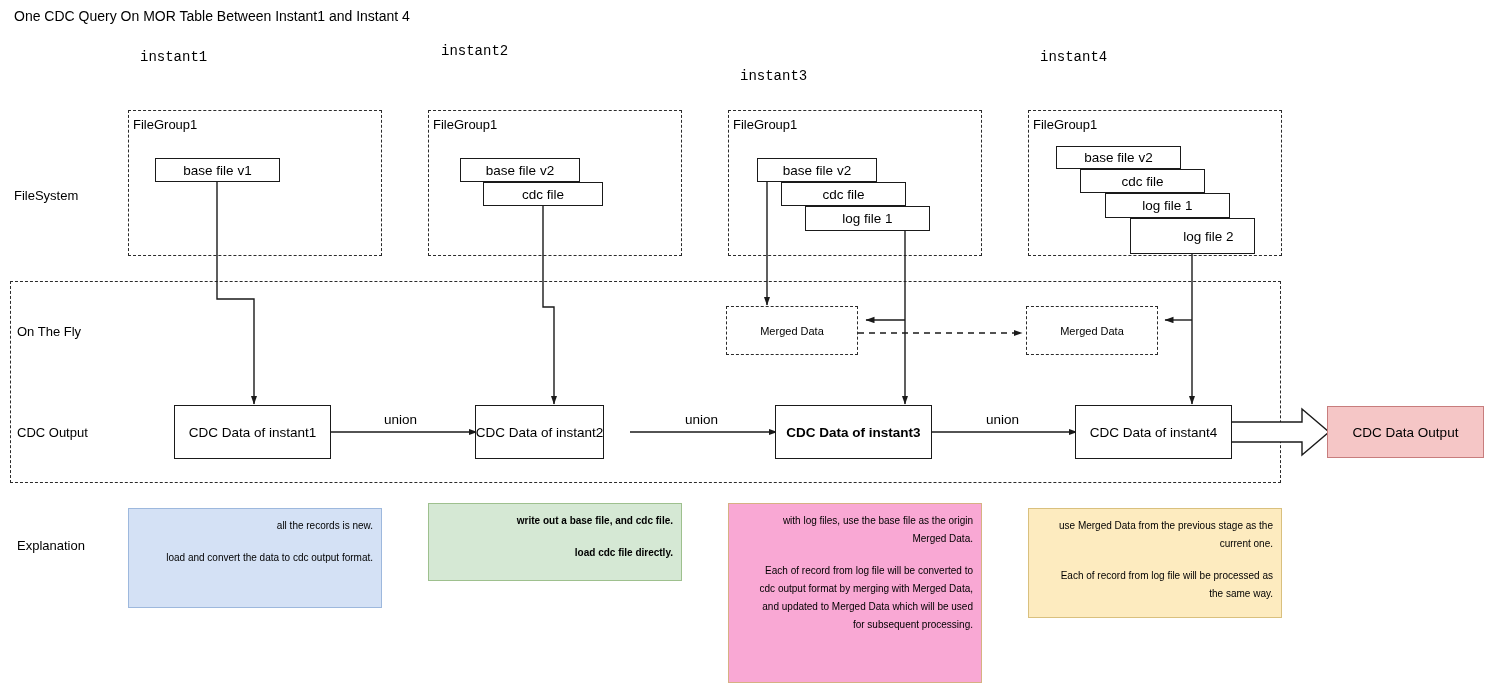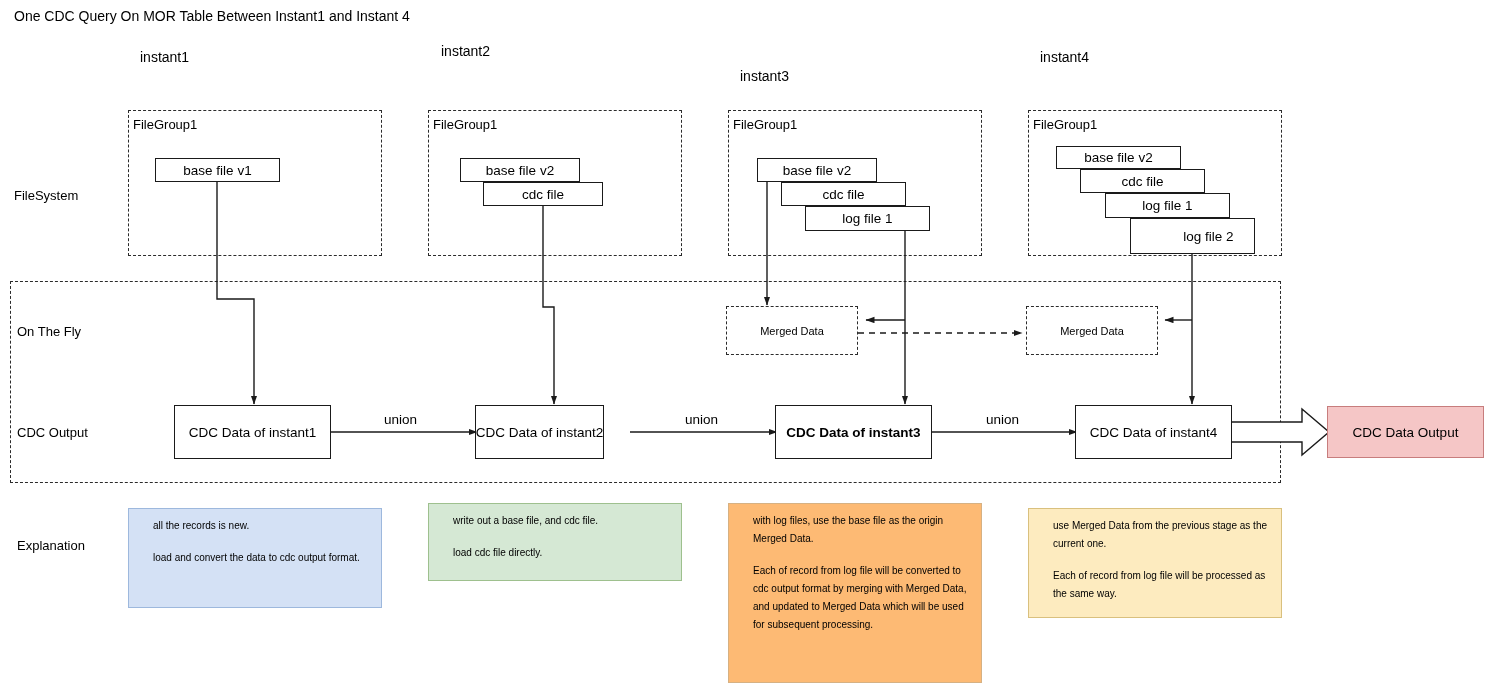--- a/index.html
+++ b/index.html
@@ -11,32 +11,33 @@
     font-family: "Liberation Sans", sans-serif;
     color: #000000;
   }
   #stage {
     position: relative;
     width: 1491px;
     height: 694px;
     overflow: hidden;
     background: #ffffff;
   }
-  .abs { position: absolute; }
+  .abs { position: absolute; text-align: right; }
 
   
   .title {
     left: 14px; top: 8px;
     font-size: 14px;
     color: #000;
     white-space: nowrap;
   }
   .col-label {
     font-size: 14px;
     white-space: nowrap;
+    font-family: Liberation Mono, monospace;
   }
   .row-label {
     font-size: 13px;
     white-space: nowrap;
   }
 
   
   .filegroup {
     border: 1.6px dashed #2b2b2b;
     background: transparent;
@@ -219,25 +220,25 @@
   <div class="abs union" style="left:381px; top:412px;">union</div>
   <div class="abs union" style="left:682px; top:412px;">union</div>
   <div class="abs union" style="left:983px; top:412px;">union</div>
 
   <div class="abs outbox" id="final-output" style="left: 1327px; top: 406px; width: 157px; height: 52px; background: rgb(245, 198, 198); border: 1.3px solid rgb(199, 125, 125);">CDC Data Output</div>
 
   <div class="abs expbox" id="exp0" style="left: 128px; top: 508px; width: 254px; height: 100px; background: rgb(212, 225, 245); border: 1.2px solid rgb(157, 184, 221);">
       <p>all the records is new.</p>
       <p>load and convert the data to cdc output format.</p>
     </div>
-  <div class="abs expbox" id="exp1" style="left: 428px; top: 503px; width: 254px; height: 78px; background: rgb(213, 232, 212); border: 1.2px solid rgb(158, 192, 142);">
+  <div class="abs expbox" id="exp1" style="left: 428px; top: 503px; width: 254px; height: 78px; background: rgb(213, 232, 212); border: 1.2px solid rgb(158, 192, 142); font-weight: bold;">
       <p>write out a base file, and cdc file.</p>
       <p>load cdc file directly.</p>
     </div>
-  <div class="abs expbox" id="exp2" style="left: 728px; top: 503px; width: 254px; height: 180px; background: #fdba74; border: 1.2px solid rgb(214, 177, 131);">
+  <div class="abs expbox" id="exp2" style="left: 728px; top: 503px; width: 254px; height: 180px; background: #f9a8d4; border: 1.2px solid rgb(214, 177, 131);">
       <p>with log files, use the base file as the origin Merged Data.</p>
       <p>Each of record from log file will be converted to cdc output format by merging with Merged Data, and updated to Merged Data which will be used for subsequent processing.</p>
     </div>
   <div class="abs expbox" id="exp3" style="left: 1028px; top: 508px; width: 254px; height: 110px; background: rgb(253, 235, 191); border: 1.2px solid rgb(217, 192, 126);">
       <p>use Merged Data from the previous stage as the current one.</p>
       <p>Each of record from log file will be processed as the same way.</p>
     </div>
 
 </div>
 

